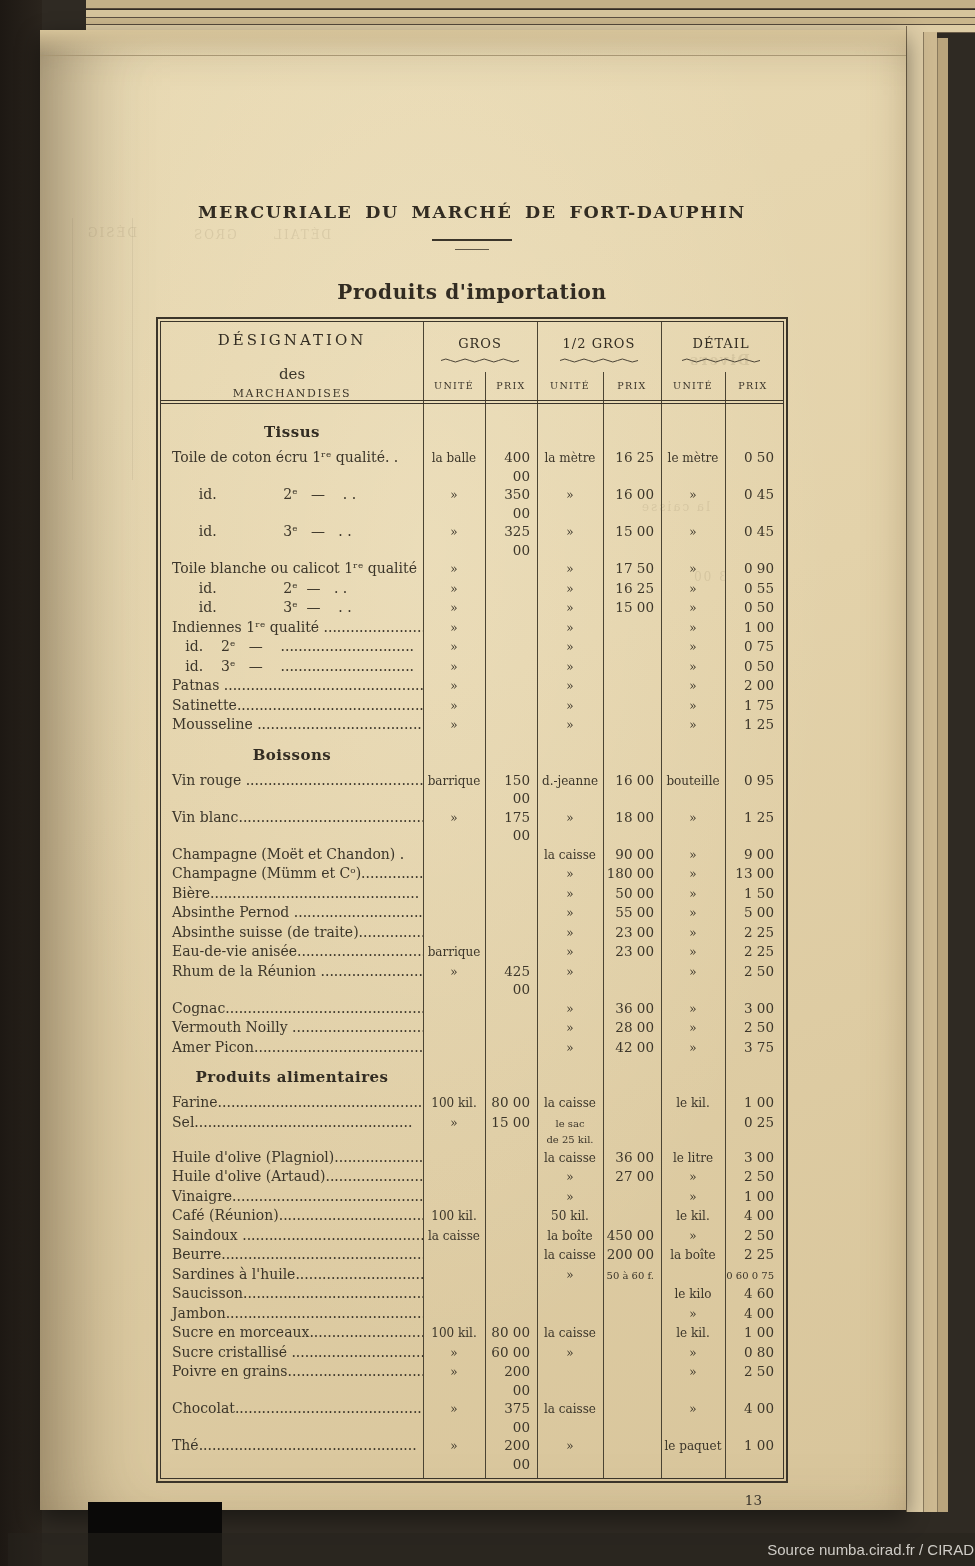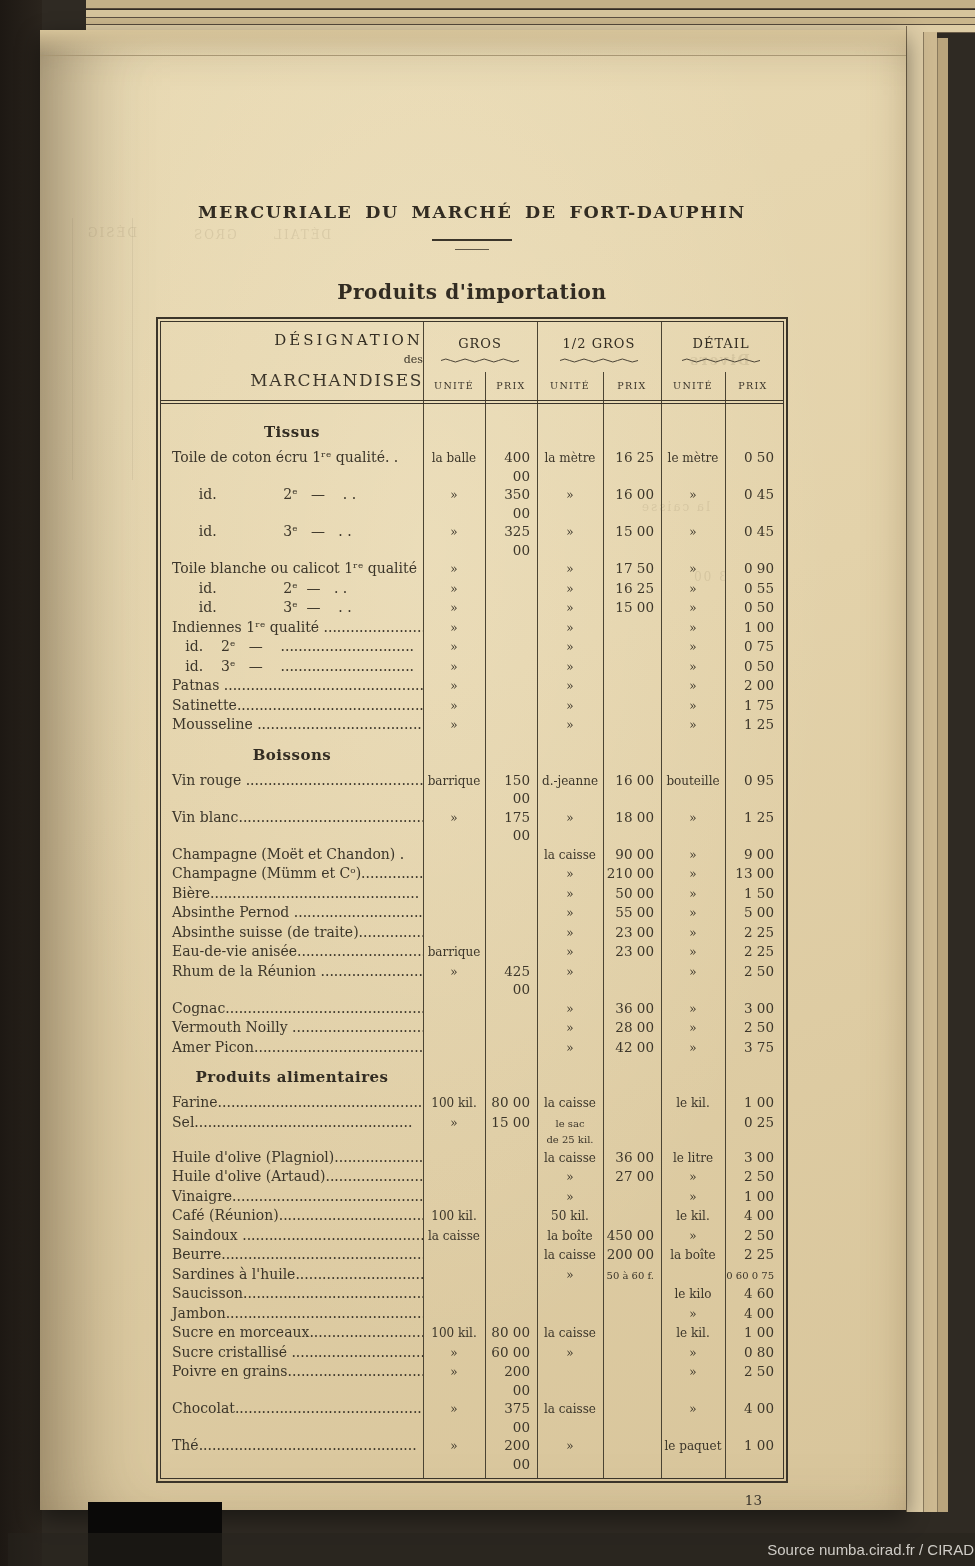--- a/index.html
+++ b/index.html
@@ -51,24 +51,24 @@
   
   .table-outer { margin:13px auto 0; width:632px; border:2.5px solid #3b352a; padding:2px; }
   .table-inner { position:relative; border:1px solid #3b352a; width:100%; padding-bottom:5px; }
 
   .vl { position:absolute; top:0; bottom:0; width:1px; background:#4b4433; }
   .vl.vs { top:50px; }
 
   .thead { display:grid; grid-template-columns:262px 62px 52px 66px 58px 64px 56px;
     grid-template-rows:50px 28px; position:relative; z-index:1; }
   .h-desig { grid-column:1; grid-row:1/3; display:flex; flex-direction:column;
-    align-items:flex-end; padding-top:9px; gap:4px; }
+    align-items:center; padding-top:9px; gap:4px; }
   .hd1 { font-size:15px; letter-spacing:3px; color:#332d22; }
-  .hd2 { font-size:11px; }
-  .hd3 { font-size:17px; letter-spacing:1.6px; }
+  .hd2 { font-size:15px;margin-top:12px; }
+  .hd3 { font-size:11px; letter-spacing:1.6px; }
   .h-group { position:relative; display:flex; align-items:center; justify-content:center;
     font-size:13px; letter-spacing:1px; color:#332d22; padding-bottom:8px; }
   .g1 { grid-column:2/4; grid-row:1; } .g2 { grid-column:4/6; grid-row:1; } .g3 { grid-column:6/8; grid-row:1; }
   .h-group svg { position:absolute; bottom:8px; left:50%; transform:translateX(-50%); }
   .h-sub { grid-row:2; text-align:center; font-size:9.5px; letter-spacing:1.3px; padding-top:8px; color:#3a342a; }
   .s1{grid-column:2} .s2{grid-column:3} .s3{grid-column:4} .s4{grid-column:5} .s5{grid-column:6} .s6{grid-column:7}
 
   .header-rule { height:4px; border-top:1.5px solid #3b352a; border-bottom:1px solid #3b352a;
     position:relative; z-index:1; }
 
@@ -315,21 +315,21 @@
                 <div class="cell c3">la caisse</div>
                 <div class="cell c4">90 00</div>
                 <div class="cell c5">»</div>
                 <div class="cell c6">9 00</div>
               </div>
               <div class="trow">
                 <div class="cell c0">Champagne (Mümm et Cᵒ)......................</div>
                 <div class="cell c1"></div>
                 <div class="cell c2"></div>
                 <div class="cell c3">»</div>
-                <div class="cell c4">210 00</div>
+                <div class="cell c4">180 00</div>
                 <div class="cell c5">»</div>
                 <div class="cell c6">13 00</div>
               </div>
               <div class="trow">
                 <div class="cell c0">Bière...............................................</div>
                 <div class="cell c1"></div>
                 <div class="cell c2"></div>
                 <div class="cell c3">»</div>
                 <div class="cell c4">50 00</div>
                 <div class="cell c5">»</div>

